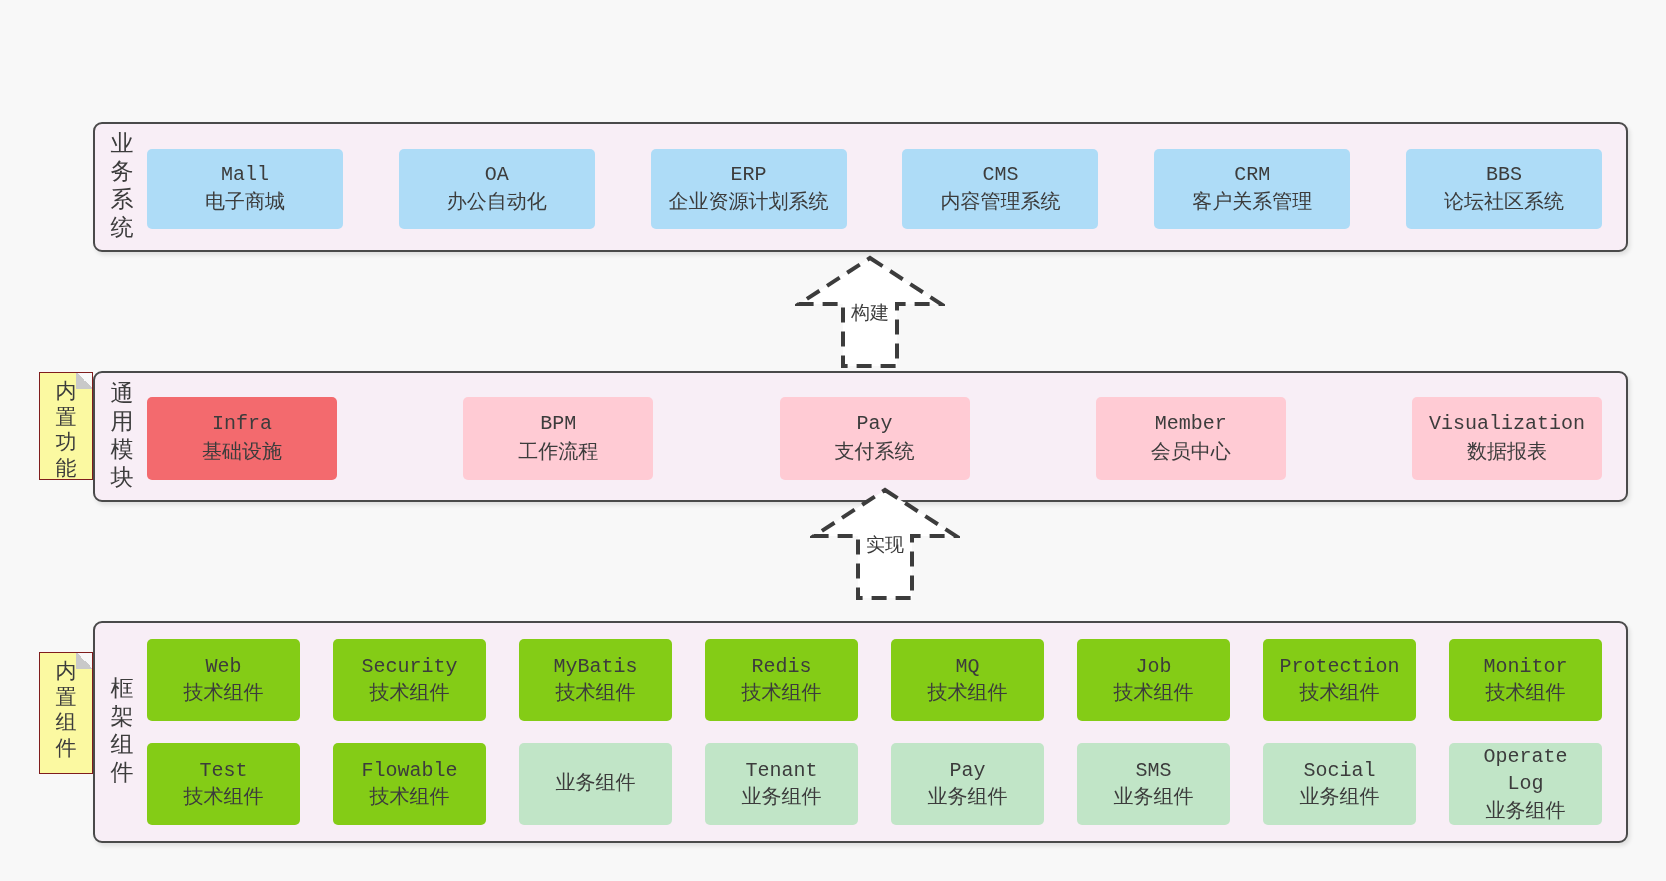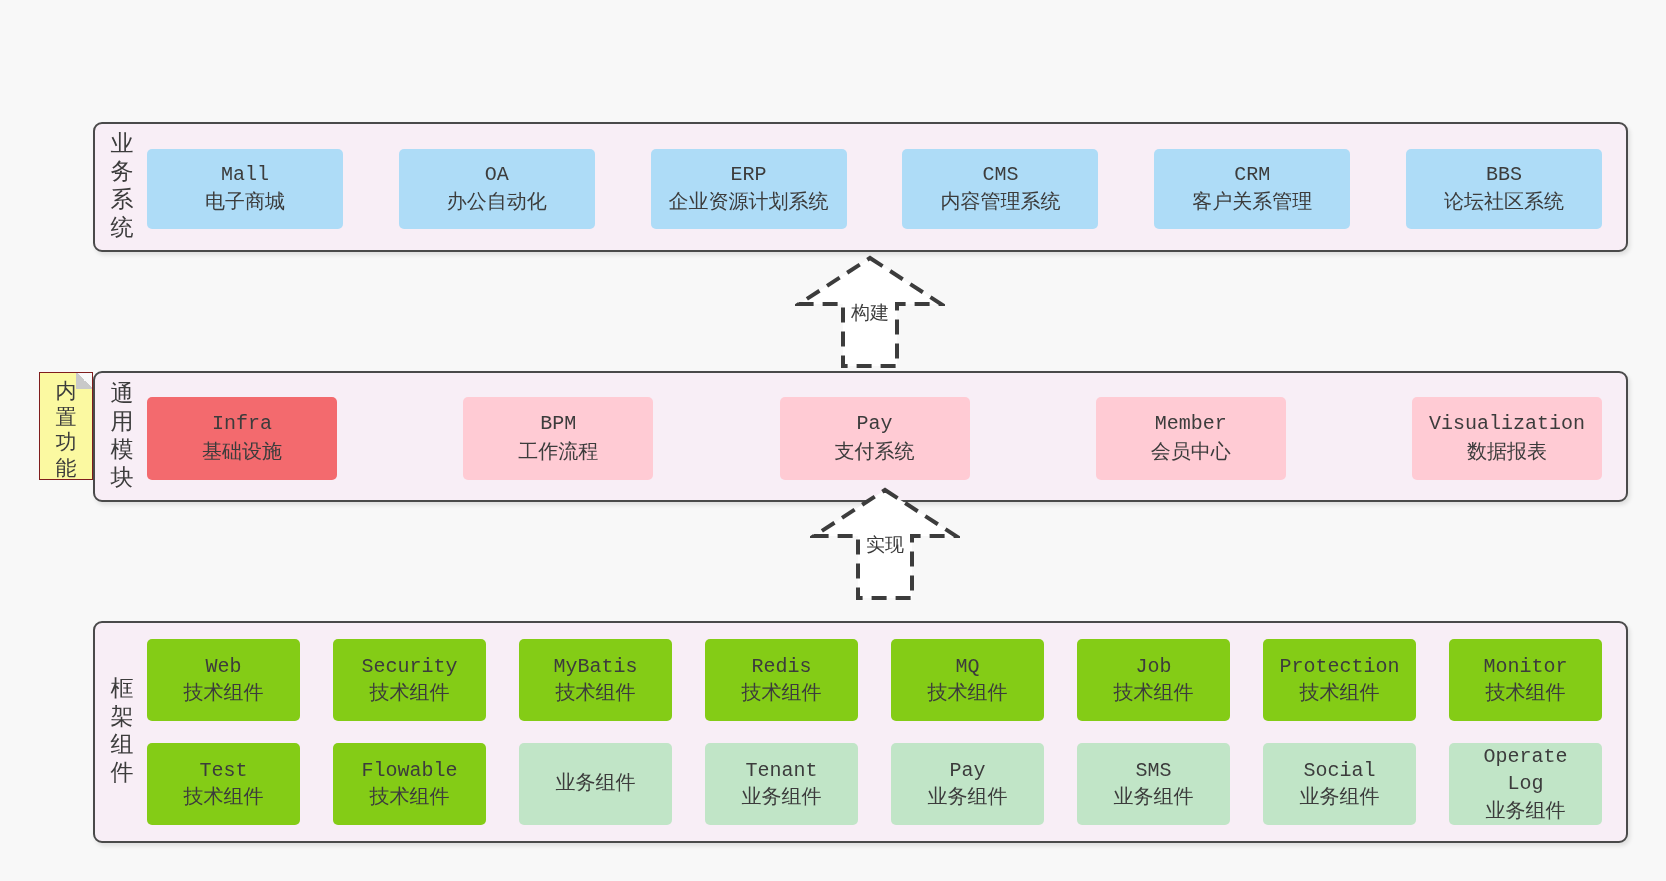--- a/index.html
+++ b/index.html
@@ -114,20 +114,24 @@
     </div>
   </section>
 
   <div class="arrow" id="arrow-implement">
     <svg viewBox="0 0 150 114" width="150" height="114">
       <path d="M75 3 L146 49 L102 49 L102 111 L48 111 L48 49 L4 49 Z" fill="#ffffff" stroke="#3c3c3c" stroke-width="4" stroke-dasharray="15 9" stroke-linejoin="miter"></path>
     </svg>
     <div class="alabel">实现</div>
   </div>
 
+  <div class="note" id="note-components">
+    <div class="fold"></div>
+    <div class="ntext">内置组件</div>
+  </div>
 
   <section class="container" id="sec-components">
     <div class="vlabel">框架组件</div>
     <div class="boxrow" id="row-comp1">
       <div class="box gdark">
           <div>Web</div>
           <div>技术组件</div>
         </div>
       <div class="box gdark">
           <div>Security</div>

